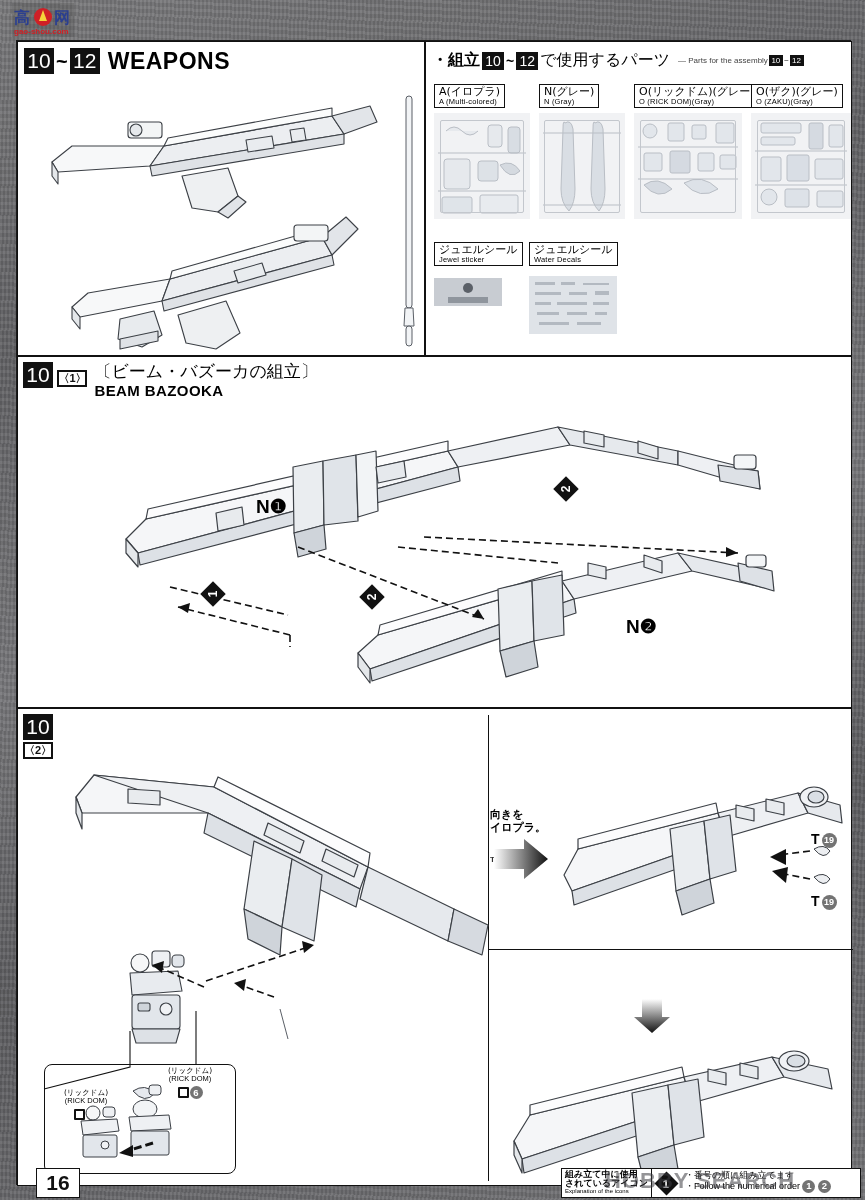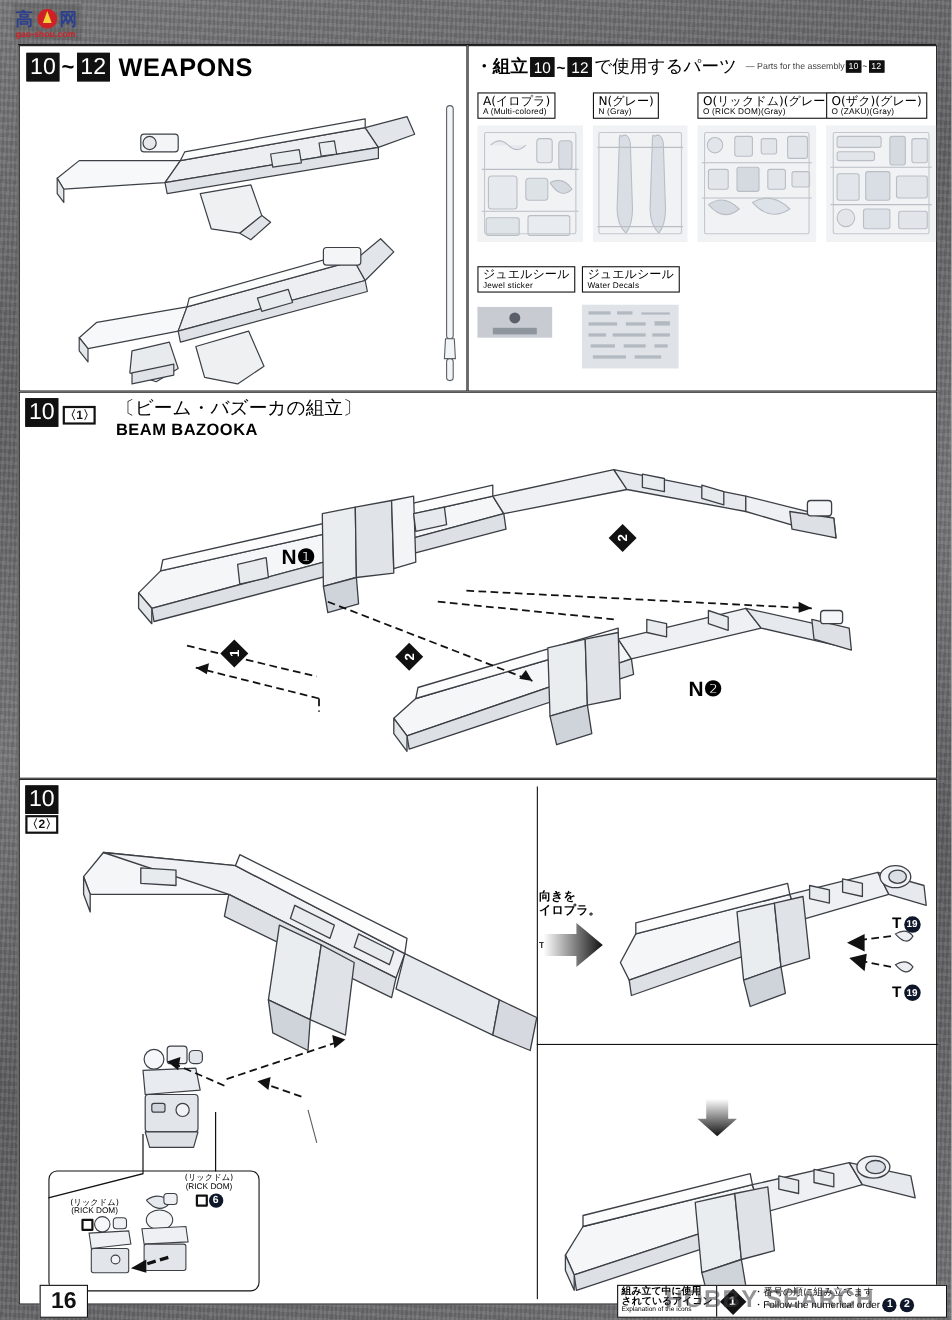--- a/index.html
+++ b/index.html
@@ -57,21 +57,21 @@
     border-radius:2px;
   }
 
   
   .art { position:absolute; }
   svg { display:block; }
 
   
   .circ-num{
     display:inline-flex; width:13px;height:13px;border-radius:50%;
-    background:#0f172a;color:#fff;font-size:9.5px;font-weight:bold;
+    background:#737373;color:#fff;font-size:9.5px;font-weight:bold;
     align-items:center;justify-content:center; vertical-align:middle;
   }
   .diamond{
     width:17px;height:17px;background:#111;transform:rotate(45deg);
     display:inline-flex;align-items:center;justify-content:center;
   }
   .diamond span{ transform:rotate(-45deg); color:#fff;font-size:11px;font-weight:bold;}
 
   .partcall{ position:absolute; text-align:center; line-height:1.05; }
   .partcall .big{ font-size:15px; font-weight:bold; white-space:nowrap;}
@@ -339,21 +339,21 @@
     </div>
   </div>
 
   <div class="panel" style="left:0; top:315px; width:835px; height:352px;">
 
     <div style="display:flex;align-items:flex-start;padding:5px 0 0 5px;">
       <div>
         <div class="num-black" style="width:30px;height:26px;font-size:21px;">10</div>
         <div class="num-box" style="width:30px;height:17px;font-size:11px;margin-top:1px;">〈1〉</div>
       </div>
-      <div style="padding-left:18px;">
+      <div style="padding-left:7px;">
         <div class="jp" style="font-size:17px;line-height:1.12;">〔ビーム・バズーカの組立〕</div>
         <div style="font-size:15px;font-weight:bold;letter-spacing:.4px;margin-top:1px;">BEAM BAZOOKA</div>
       </div>
     </div>
 
     <svg class="art" style="left:100px;top:50px;" width="660" height="190" viewBox="0 0 660 190">
       <g fill="#f5f6f8" stroke="#3c4046" stroke-width="1.2" stroke-linejoin="round">
         <path d="M8 132 L28 112 L330 44 L340 60 L20 146 Z"></path>
         <path d="M28 112 L330 44 L330 34 L30 102 Z" fill="#fcfcfd"></path>
         <path d="M20 146 L340 60 L342 74 L22 158 Z" fill="#dde1e6"></path>

